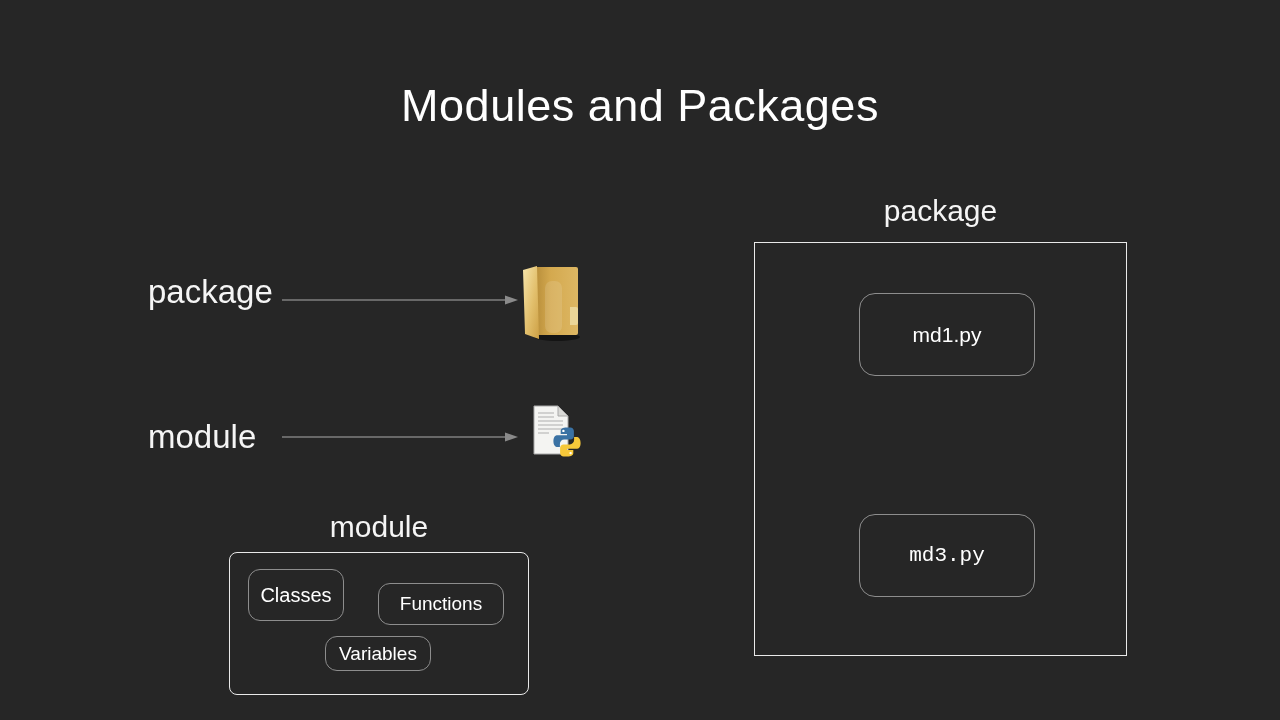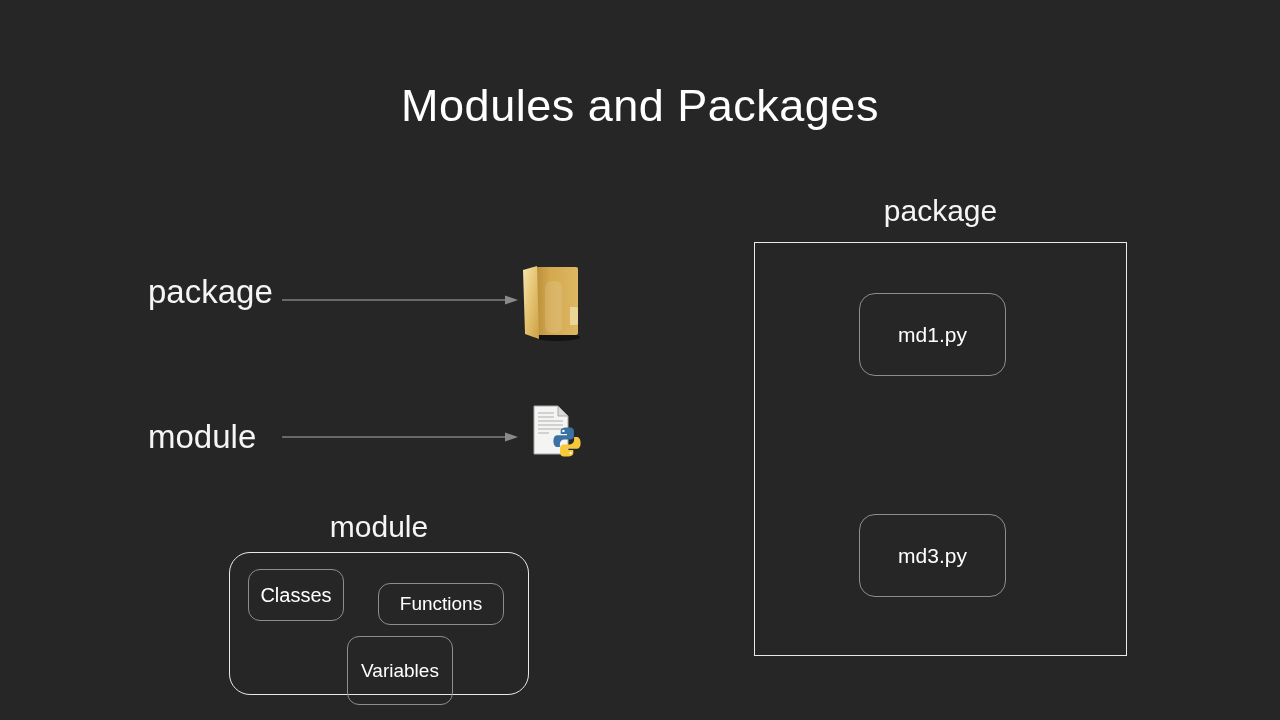--- a/index.html
+++ b/index.html
@@ -23,43 +23,43 @@
   .icon-folder{position:absolute;left:521px;top:263px;}
   .icon-pyfile{position:absolute;left:527px;top:404px;}
   .group-title{
     position:absolute;font-size:30px;font-weight:300;text-align:center;
     color:#f5f5f5;line-height:1;
   }
   .group-title.module-title{left:229px;width:300px;top:512px;}
   .group-title.package-title{left:754px;width:373px;top:196px;}
   .module-container{
     position:absolute;left:229px;top:552px;width:300px;height:143px;
-    border:1px solid #e9e9e9;border-radius:21px;box-sizing:border-box;
+    border:1px solid #e9e9e9;border-radius:8px;box-sizing:border-box;
   }
   .chip{
     position:absolute;border:1px solid #8d8d8d;border-radius:12px;
     display:flex;align-items:center;justify-content:center;
     font-size:19px;color:#ffffff;box-sizing:border-box;
   }
   .chip.classes{left:18px;top:16px;width:96px;height:52px;font-size:20px;}
   .chip.functions{left:148px;top:30px;width:126px;height:42px;}
-  .chip.variables{left:95px;top:83px;width:106px;height:69px;margin-left:22px;}
+  .chip.variables{left:95px;top:83px;width:106px;height:35px;}
   .package-container{
     position:absolute;left:754px;top:242px;width:373px;height:414px;
     border:1px solid #e9e9e9;box-sizing:border-box;
   }
   .file-chip{
-    position:absolute;left:104px;width:147px;height:83px;
+    position:absolute;left:104px;width:176px;height:83px;
     border:1px solid #8d8d8d;border-radius:16px;
     display:flex;align-items:center;justify-content:center;
     font-size:21px;color:#ffffff;box-sizing:border-box;
   }
   .file-chip.f1{top:50px;}
   .file-chip.f2{top:162px;}
-  .file-chip.f3{top:271px;}
+  .file-chip.f3{top:271px;font-family:Liberation Mono, monospace;}
 </style>
 </head>
 <body>
 
 <div class="slide">
 
   <h1 class="title">Modules and Packages</h1>
 
   <div class="legend-label pkg">package</div>
   <svg class="arrow a1" width="240" height="14" viewBox="0 0 240 14">

